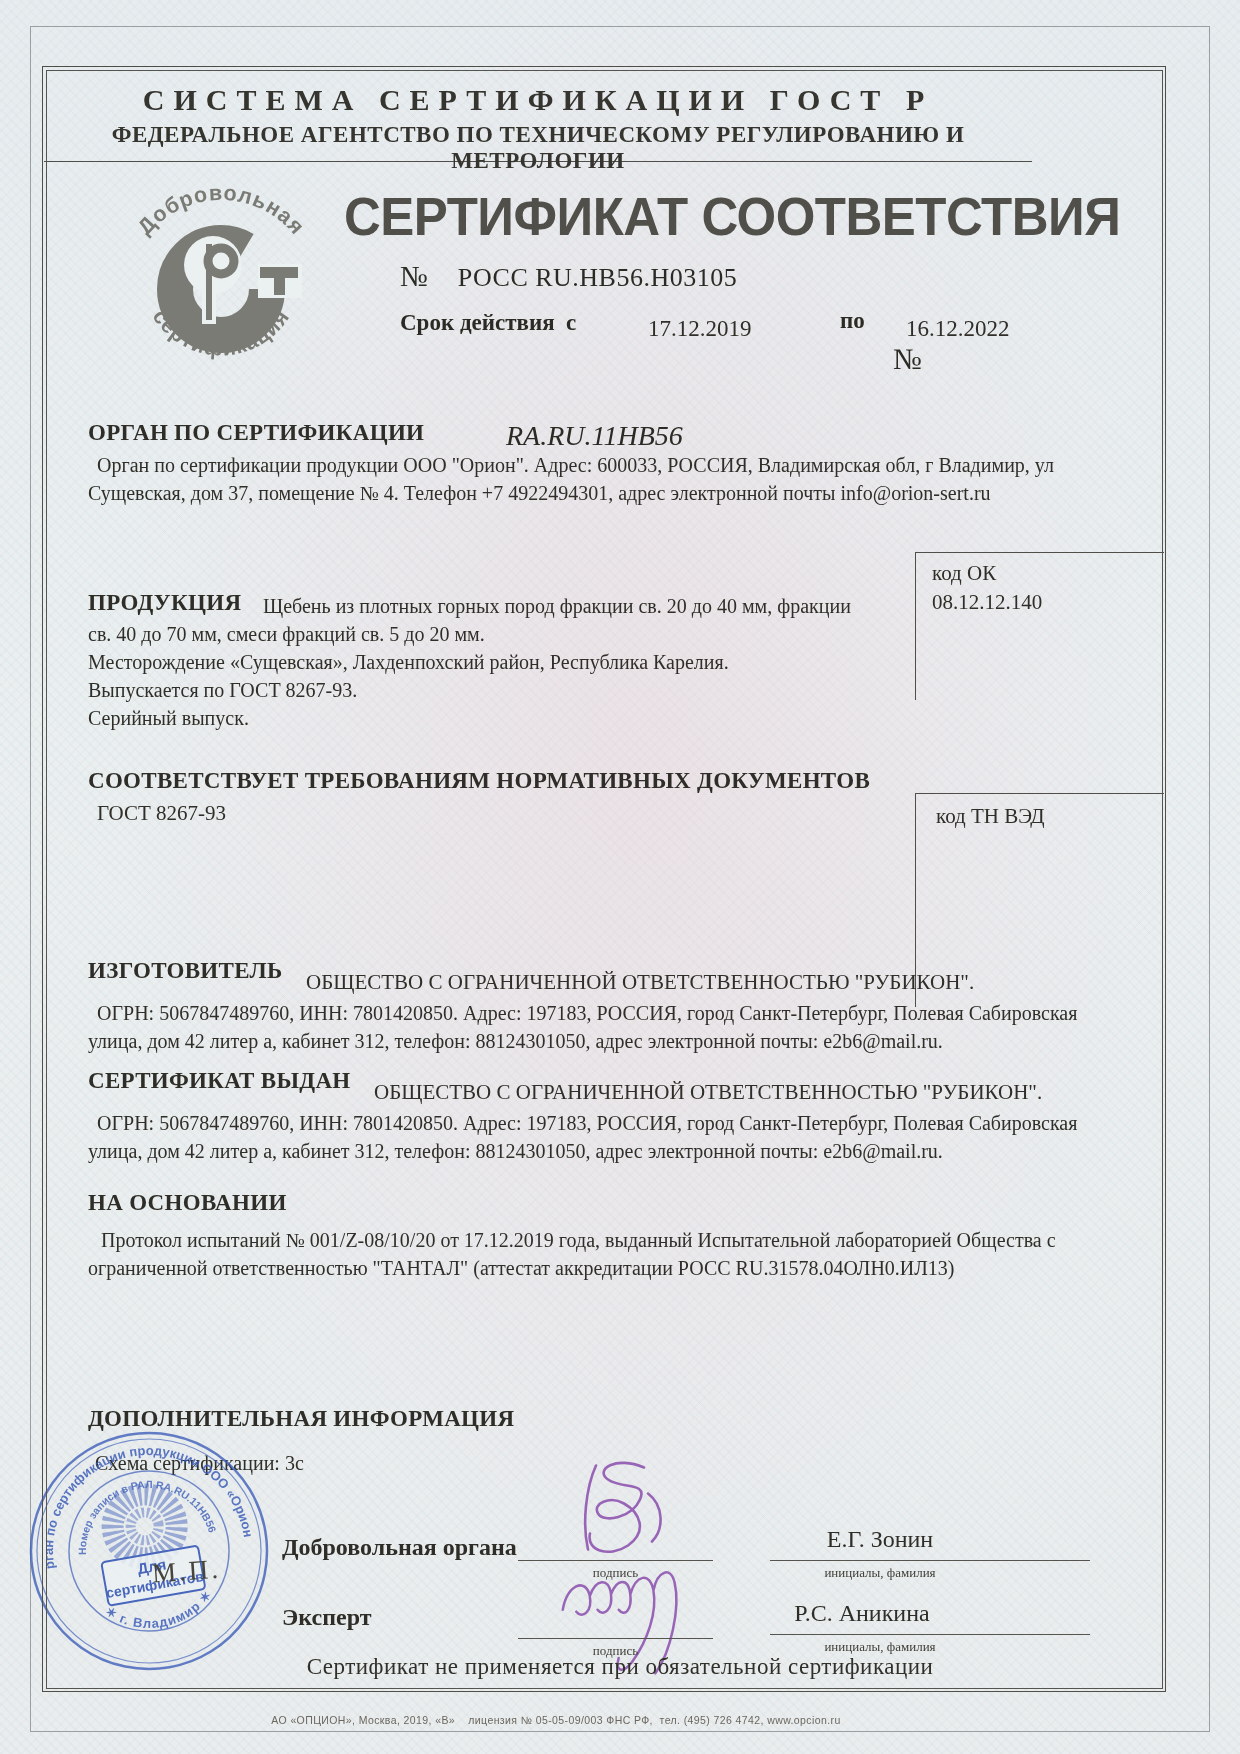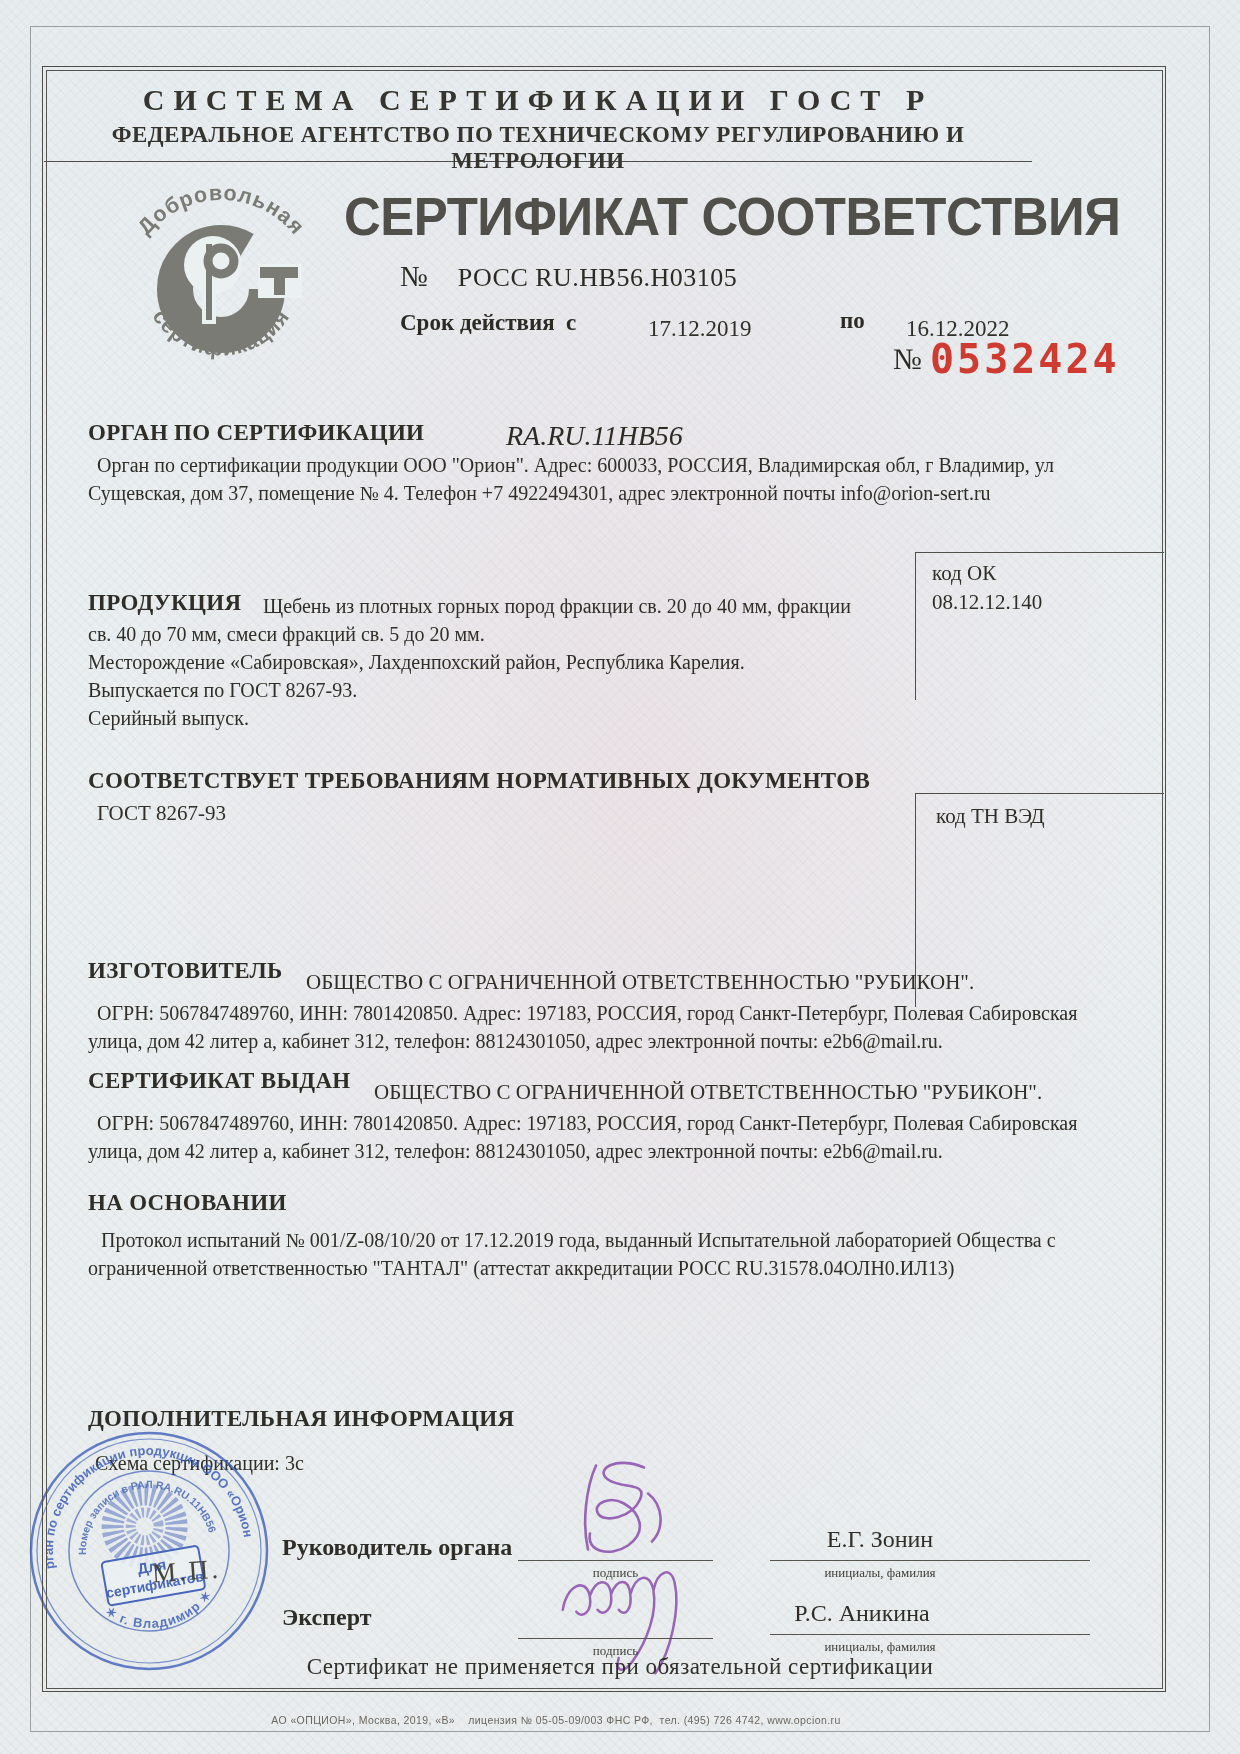--- a/index.html
+++ b/index.html
@@ -85,31 +85,30 @@
     <span style="font-size:29px; color:#2b2a24;">№</span>
     <span style="font-size:26px; letter-spacing:0.5px; color:#2b2a24;">РОСС RU.НВ56.Н03105</span>
   </div>
 
   <div class="abs pre" style="left:400px; top:310px; font-size:23px; font-weight:bold; color:#2b2a24;">Срок действия  с</div>
   <div class="abs" style="left:648px; top:316px; font-size:23px;">17.12.2019</div>
   <div class="abs" style="left:840px; top:308px; font-size:23px; font-weight:bold; color:#2b2a24;">по</div>
   <div class="abs" style="left:906px; top:316px; font-size:23px;">16.12.2022</div>
 
   <div class="abs" style="left:893px; top:342px; font-size:30px; color:#2b2a24;">№</div>
-  <div class="abs red-num" style="left:930px; top:336px;">0532424</div>
 
   <div class="abs sec-h" style="left:88px; top:420px;">ОРГАН ПО СЕРТИФИКАЦИИ</div>
   <div class="abs" style="left:506px; top:420px; font-size:28px; color:#2b2a24;font-style:italic;">RA.RU.11НВ56</div>
   <div class="abs serif20" style="left:97px; top:452px;">Орган по сертификации продукции ООО "Орион". Адрес: 600033, РОССИЯ, Владимирская обл, г Владимир, ул</div>
   <div class="abs serif20" style="left:88px; top:480px;">Сущевская, дом 37, помещение № 4. Телефон +7 4922494301, адрес электронной почты info@orion-sert.ru</div>
 
   <div class="abs sec-h" style="left:88px; top:590px;">ПРОДУКЦИЯ</div>
   <div class="abs serif20" style="left:263px; top:593px;">Щебень из плотных горных пород фракции св. 20 до 40 мм, фракции</div>
   <div class="abs serif20" style="left:88px; top:621px;">св. 40 до 70 мм, смеси фракций св. 5 до 20 мм.</div>
-  <div class="abs serif20" style="left:88px; top:649px;">Месторождение «Сабировская», Лахденпохский район, Республика Карелия.</div>
+  <div class="abs serif20" style="left:88px; top:649px;">Месторождение «Сущевская», Лахденпохский район, Республика Карелия.</div>
   <div class="abs serif20" style="left:88px; top:677px;">Выпускается по ГОСТ 8267-93.</div>
   <div class="abs serif20" style="left:88px; top:705px;">Серийный выпуск.</div>
 
   <div class="abs code-box" style="left:915px; top:552px; width:249px; height:148px; padding:8px 0 0 16px;">
     <div class="serif21">код ОК</div>
     <div class="serif21" style="margin-top:4px;">08.12.12.140</div>
   </div>
 
   <div class="abs sec-h" style="left:88px; top:768px;">СООТВЕТСТВУЕТ ТРЕБОВАНИЯМ НОРМАТИВНЫХ ДОКУМЕНТОВ</div>
   <div class="abs serif21" style="left:97px; top:801px;">ГОСТ 8267-93</div>
@@ -157,21 +156,21 @@
       <circle cx="125" cy="100" r="32" fill="none" stroke="#3b5cb8" stroke-width="22" stroke-dasharray="3.5 3" opacity="0.5"></circle>
       <circle cx="125" cy="100" r="14" fill="none" stroke="#3b5cb8" stroke-width="10" stroke-dasharray="2.5 2.5" opacity="0.45"></circle>
 
       <rect x="76" y="128" width="98" height="44" rx="4" fill="rgba(236,241,244,0.88)" stroke="#3b5cb8" stroke-width="2"></rect>
       <text x="125" y="146" text-anchor="middle" font-family="Liberation Sans, sans-serif" font-size="15" font-weight="bold" fill="#3b5cb8">Для</text>
       <text x="125" y="164" text-anchor="middle" font-family="Liberation Sans, sans-serif" font-size="14" font-weight="bold" fill="#3b5cb8">сертификатов</text>
     </svg>
   </div>
   <div class="abs mp" style="left:152px; top:1556px; transform:rotate(-4deg);">М.П.</div>
 
-  <div class="abs role" style="left:282px; top:1534px;">Руководитель органа</div>
+  <div class="abs role" style="left:282px; top:1534px;">Добровольная органа</div>
   <div class="abs" style="left:552px; top:1446px; width:160px; height:125px;">
     <svg width="160" height="125" viewBox="0 0 160 110">
       <path d="M 92,14 C 64,2 42,16 56,26 C 70,36 96,28 88,46 C 80,64 52,70 46,60 C 40,50 58,42 72,50 C 88,59 96,78 76,92 C 58,104 34,98 38,80 M 36,96 C 30,70 34,34 44,12 M 96,40 C 112,52 112,76 100,88" fill="none" stroke="#8f55b0" stroke-width="2.6" stroke-linecap="round" opacity="0.9"></path>
     </svg>
   </div>
   <div class="abs sig-line" style="left:518px; top:1560px; width:195px;"></div>
   <div class="abs small-label" style="left:518px; top:1565px; width:195px;">подпись</div>
   <div class="abs sig-name" style="left:770px; top:1526px; width:220px;">Е.Г. Зонин</div>
   <div class="abs sig-line" style="left:770px; top:1560px; width:320px;"></div>
   <div class="abs small-label" style="left:770px; top:1565px; width:220px;">инициалы, фамилия</div>

